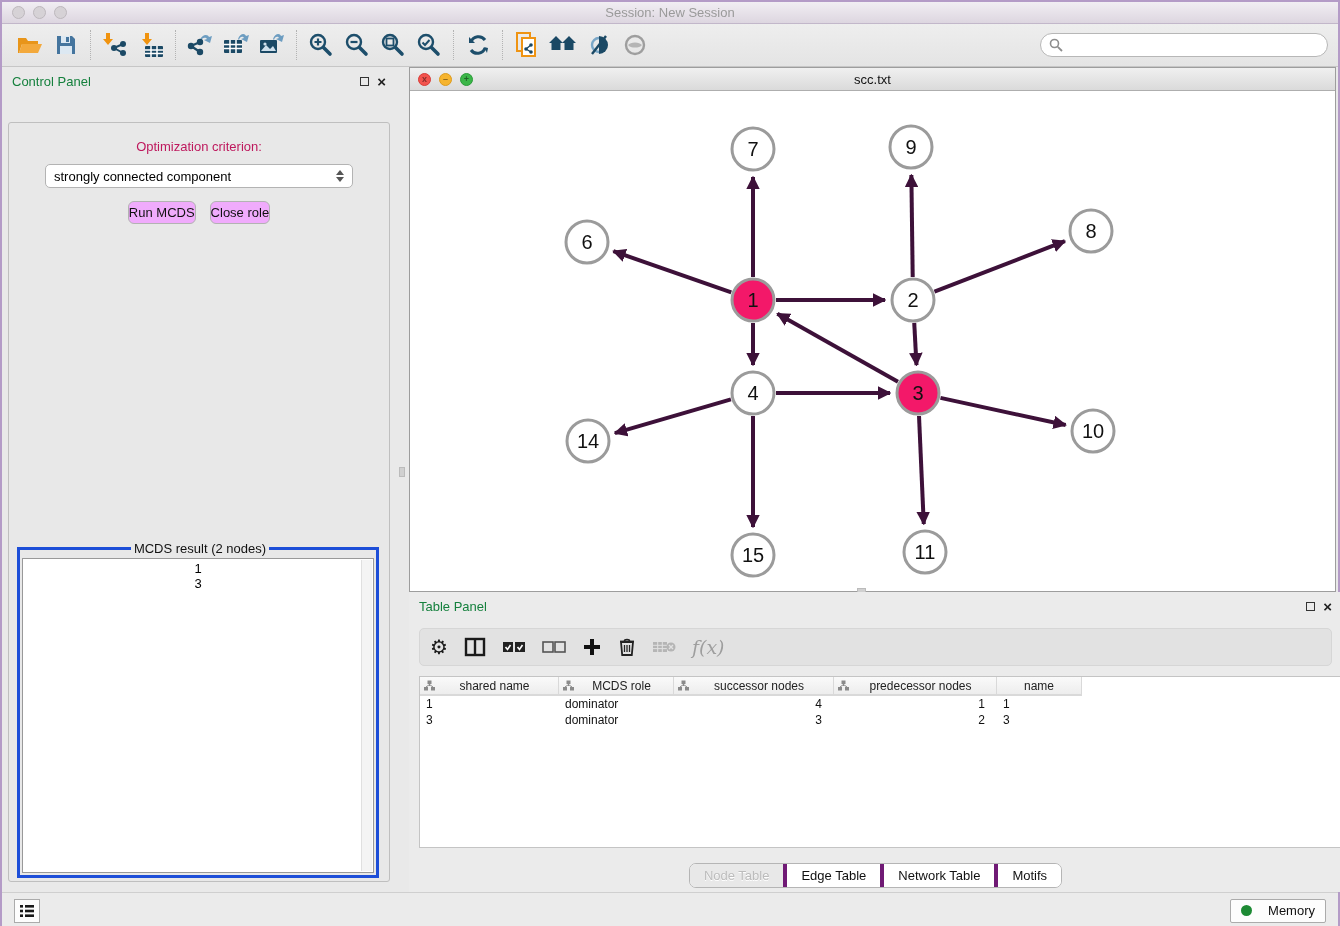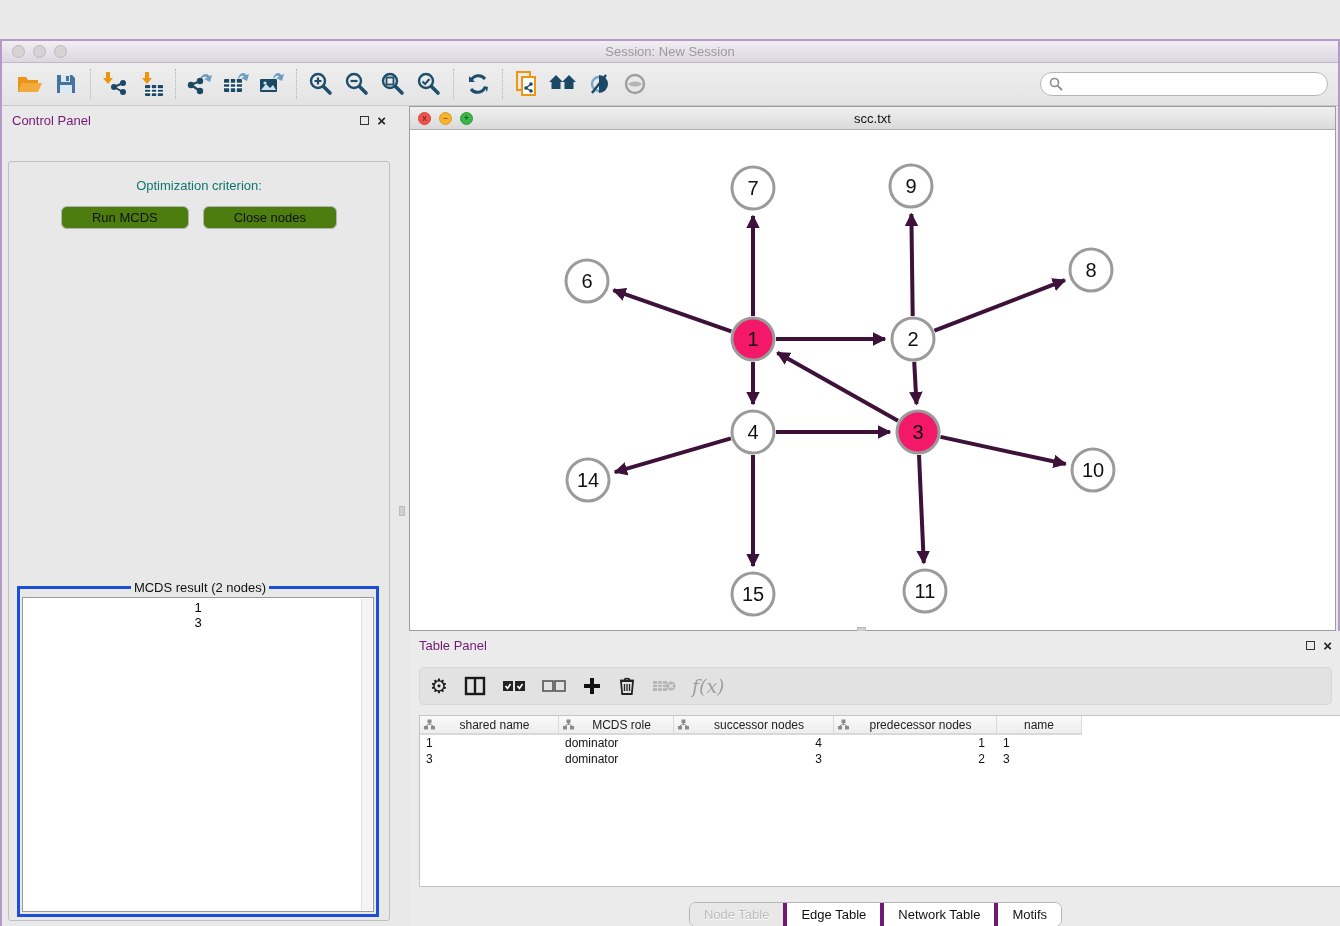--- a/index.html
+++ b/index.html
@@ -1,18 +1,18 @@
 <!DOCTYPE html>
 <html><head>
 <meta charset="utf-8">
 <style>
   * { margin:0; padding:0; box-sizing:border-box; }
   html,body { width:1340px; height:926px; }
   body { font-family:"Liberation Sans", sans-serif; background:#e9e9e9; position:relative; overflow:hidden; }
-  #frame { position:absolute; inset:0; border:2px solid #b49bc7;margin-top:39px; }
+  #frame { position:absolute; inset:0; border:2px solid #b49bc7; }
 
   
   #titlebar { position:absolute; left:0; top:0; width:100%; height:22px;
     background:linear-gradient(#f1eef3,#ddd6e0); border-bottom:1px solid #c2b7ca;
     display:flex; align-items:center; }
   .tl-group { display:flex; gap:8px; margin-left:10px; }
   .tl { width:13px; height:13px; border-radius:50%; background:#d6d2d6; border:1px solid #bdb8bd;
     display:flex; align-items:center; justify-content:center; font-size:9px; line-height:1; color:rgba(0,0,0,.45); font-weight:bold; }
   .tl.red { background:#f2534d; border-color:#d83b36; }
   .tl.yellow { background:#f6b42e; border-color:#dd9b1c; }
@@ -25,39 +25,39 @@
     display:flex; align-items:center; padding:0 10px; }
   .tb-btn { width:36px; height:34px; display:flex; align-items:center; justify-content:center; }
   .tb-sep { width:1px; height:30px; margin:0 6px; border-left:1px dotted #b3b3b3; }
   #search-box { margin-left:auto; width:288px; height:24px; background:#fff; border:1px solid #b7b7b7;
     border-radius:12px; display:flex; align-items:center; padding:0 8px; }
   #search-box input { border:none; outline:none; flex:1; font-size:12px; margin-left:6px; background:transparent; }
 
   
   #control-panel { position:absolute; left:0; top:65px; width:394px; height:823px; background:#e9e9e9; }
   .panel-titlebar { height:28px; display:flex; align-items:center; padding:0 10px; }
-  .panel-titlebar .pt-label { font-size:13px; color:#701a75; }
+  .panel-titlebar .pt-label { font-size:13px; color:#15803d; }
   .pt-icons { margin-left:auto; display:flex; gap:8px; align-items:center; }
   .icon-float { width:9px; height:9px; border:1.5px solid #333; display:inline-block; }
   .icon-close { font-size:15px; font-weight:bold; color:#222; line-height:1; }
   #cp-tabs { display:flex; justify-content:center; position:relative; z-index:2; }
   .tab { font-size:13px; padding:4px 14px; background:#fff; border:1px solid #a9a9a9; border-bottom:none;
     border-radius:6px 6px 0 0; margin-right:-1px; color:#111; }
   .tab.selected { background:#e2e2e2; color:#b2b2b2; text-shadow:0 1px 0 #fff; }
   #cp-body { position:absolute; left:6px; right:6px; top:55px; bottom:8px;
     background:#e8e8e8; border:1px solid #bfbfbf; border-radius:3px; }
-  #opt-label { text-align:center; margin-top:16px; font-size:13px; color:#0f766e; }
+  #opt-label { text-align:center; margin-top:16px; font-size:13px; color:#be185d; }
   #criterion-select { margin:10px auto 0; width:308px; height:24px; background:#fff; border:1px solid #b3b3b3;
     border-radius:5px; display:flex; align-items:center; padding:0 8px; font-size:13px; }
   .stepper { margin-left:auto; display:flex; flex-direction:column; gap:2px; }
   .stepper i { width:0; height:0; border-left:4px solid transparent; border-right:4px solid transparent; }
   .stepper .up { border-bottom:5px solid #555; }
   .stepper .dn { border-top:5px solid #555; }
   #cp-buttons { display:flex; justify-content:center; gap:14px; margin-top:13px; }
-  .btn { font-size:13px; background:#4d7c0f; border:1px solid #b3b3b3; border-radius:6px; padding:3px 30px; color:#111; }
+  .btn { font-size:13px; background:#f0abfc; border:1px solid #b3b3b3; border-radius:6px; padding:3px 0; color:#111; }
   #result-fieldset { position:absolute; left:8px; right:10px; top:418px; bottom:3px;
     border:3px solid #1d4ed8; padding:2px;text-align:center; }
   #result-fieldset legend { font-size:13px; padding:0 3px; margin-left:2px; color:#111; }
   #result-text { width:100%; height:100%; background:#fff; border:1px solid #999;
     font-size:13px; padding:2px 4px; white-space:pre; position:relative; }
   #result-scroll { position:absolute; right:1px; top:1px; bottom:1px; width:11px; background:#f4f4f4; border-left:1px solid #e0e0e0; }
 
   
   #splitter-v { position:absolute; left:394px; top:65px; width:13px; height:823px; background:#e9e9e9; }
   .grip { position:absolute; background:#d0d0d0; border:1px solid #bbb; }
@@ -262,23 +262,30 @@
   <div id="control-panel">
     <div class="panel-titlebar">
       <span class="pt-label">Control Panel</span>
       <span class="pt-icons">
         <span class="icon-float"></span>
         <span class="icon-close">×</span>
       </span>
     </div>
     <div id="cp-body">
       <div id="opt-label">Optimization criterion:</div>
+      <div id="criterion-select">
+        <span>strongly connected component</span>
+        <span class="stepper">
+            <i class="up"></i>
+            <i class="dn"></i>
+          </span>
+      </div>
       <div id="cp-buttons">
         <button class="btn">Run MCDS</button>
-        <button class="btn">Close nodes</button>
+        <button class="btn">Close role</button>
       </div>
       <fieldset id="result-fieldset">
         <legend>MCDS result (2 nodes)</legend>
         <div id="result-text"><span id="result-lines">1
 3</span>
           <span id="result-scroll"></span>
         </div>
       </fieldset>
     </div>
   </div>

